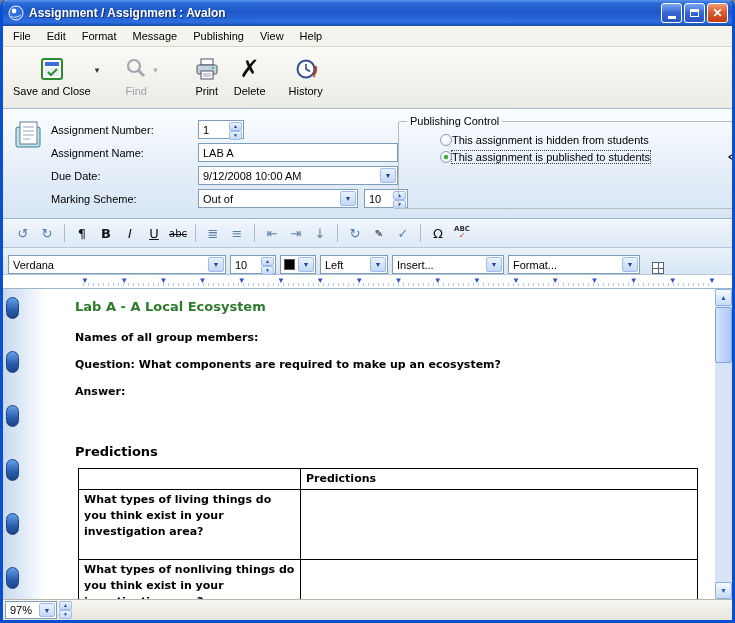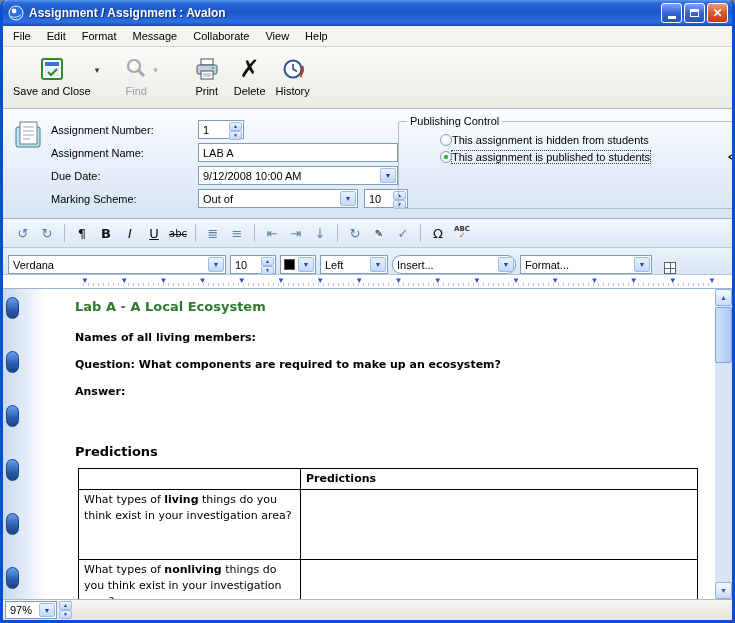--- a/index.html
+++ b/index.html
@@ -194,21 +194,21 @@
     background:linear-gradient(180deg,#63a0e8 0%,#2a5cad 60%,#1c447f 100%);
     border:1px solid #1c4488;
   }
   .doc { position:absolute; left:72px; top:10px; right:22px; font-family:"DejaVu Sans",sans-serif; }
   .doc-title { color:#2d7a2d; font-weight:bold; font-size:13px; margin-bottom:17px; }
   .doc p { font-size:11px; font-weight:bold; color:#000; margin:0 0 14px 0; }
   .pred-heading { font-size:13px; font-weight:bold; margin:46px 0 9px 0; }
   .pred-table { border-collapse:collapse; margin-left:3px; width:620px; table-layout:fixed; }
   .pred-table th, .pred-table td {
     border:1px solid #000; font-size:11px; text-align:left; vertical-align:top;
-    padding:2px 5px; line-height:16px; font-weight:normal;
+    padding:2px 5px; line-height:16px; font-weight:bold;
   }
   .pred-table th { font-weight:bold; height:19px; }
   .pred-table .col1 { width:222px; }
   .pred-table td.tall { height:70px; }
 
   .vscroll {
     position:absolute; right:0; top:0; bottom:0; width:17px;
     background:#d8e4f5;
   }
   .sb-btn {
@@ -266,21 +266,21 @@
           <span class="glyph-close">✕</span>
         </span>
     </span>
   </div>
 
   <div class="menubar">
     <span class="menu-item">File</span>
     <span class="menu-item">Edit</span>
     <span class="menu-item">Format</span>
     <span class="menu-item">Message</span>
-    <span class="menu-item">Collaborate</span>
+    <span class="menu-item">Publishing</span>
     <span class="menu-item">View</span>
     <span class="menu-item">Help</span>
   </div>
 
   <div class="toolbar">
     <div class="tool">
       <svg width="26" height="26" viewBox="0 0 26 26">
         <rect x="3" y="3" width="20" height="20" rx="2" fill="#fff" stroke="#2e8b2e" stroke-width="2"></rect>
         <rect x="6" y="6" width="14" height="4" fill="#3b6fd4"></rect>
         <rect x="6" y="12" width="14" height="8" fill="#e8eef8"></rect>
@@ -309,21 +309,21 @@
         <line x1="9" y1="20" x2="17" y2="20" stroke="#9aa4b2"></line>
       </svg>
       <span class="tlabel">Print</span>
     </div>
 
     <div class="tool" style="margin-left:6px;">
       <span class="delete-x">✗</span>
       <span class="tlabel">Delete</span>
     </div>
 
-    <div class="tool" style="margin-left:2px;">
+    <div class="tool" style="margin-left:15px;">
       <svg width="26" height="26" viewBox="0 0 26 26">
         <circle cx="13" cy="13" r="8.5" fill="#fff" stroke="#33518f" stroke-width="2"></circle>
         <path d="M13 8 v5 l4 2.5" stroke="#33518f" stroke-width="1.6" fill="none"></path>
         <path d="M22.5 10 a10 10 0 0 1 -1.5 9" stroke="#c23a10" stroke-width="2" fill="none"></path>
         <path d="M20 21.5 l2.5 -1 l-2 -2.2 z" fill="#c23a10"></path>
       </svg>
       <span class="tlabel">History</span>
     </div>
   </div>
 
@@ -440,21 +440,21 @@
         </span>
     </div>
     <div class="xp-combo" style="width:36px; padding-left:3px;">
       <span class="swatch"></span>
       <span class="combo-btn">▼</span>
     </div>
     <div class="xp-combo" style="width:68px;">
       <span>Left</span>
       <span class="combo-btn">▼</span>
     </div>
-    <div class="xp-combo" style="width:124px;border-radius:9px;">
+    <div class="xp-combo" style="width:112px;">
       <span>Insert...</span>
       <span class="combo-btn">▼</span>
     </div>
     <div class="xp-combo" style="width:132px;">
       <span>Format...</span>
       <span class="combo-btn">▼</span>
     </div>
     <span class="grid-icon"></span>
   </div>
 
@@ -486,21 +486,21 @@
       <span class="pill" style="top:8px;"></span>
       <span class="pill" style="top:62px;"></span>
       <span class="pill" style="top:116px;"></span>
       <span class="pill" style="top:170px;"></span>
       <span class="pill" style="top:224px;"></span>
       <span class="pill" style="top:278px;"></span>
     </div>
 
     <div class="doc">
       <div class="doc-title">Lab A - A Local Ecosystem</div>
-      <p>Names of all living members:</p>
+      <p>Names of all group members:</p>
       <p>Question: What components are required to make up an ecosystem?</p>
       <p>Answer:</p>
       <div class="pred-heading">Predictions</div>
 
       <table class="pred-table">
         <tbody>
             <tr>
           <th class="col1"></th>
           <th>Predictions</th>
         </tr>

